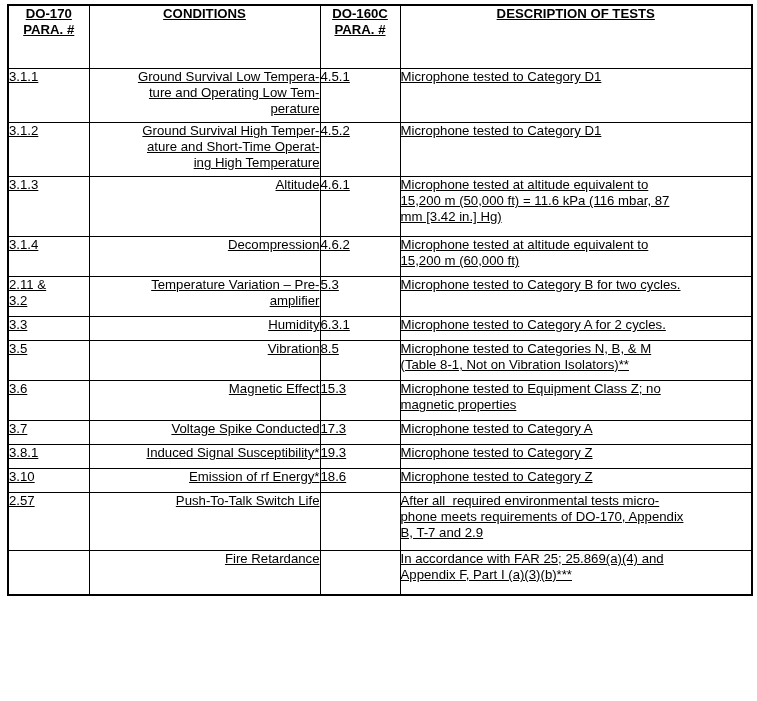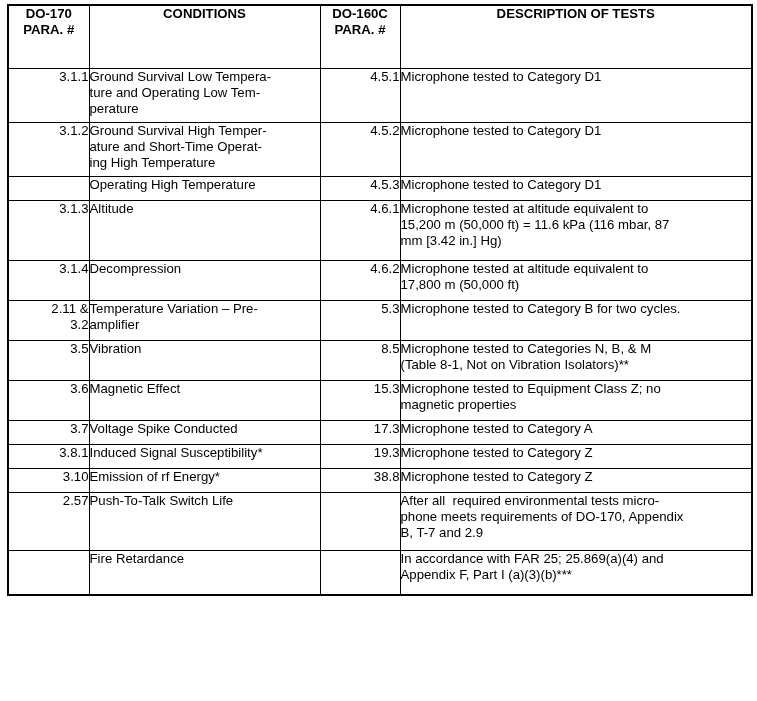--- a/index.html
+++ b/index.html
@@ -13,20 +13,21 @@
     font-family: "Liberation Sans", sans-serif;
     color: #000000;
     overflow: hidden;
   }
   #sheet {
     position: relative;
     width: 650px;
     height: 701px;
     box-sizing: border-box;
     padding: 4px 9px 0 4px;
+    text-decoration: underline;
   }
   table.spec-table {
     border-collapse: collapse;
     table-layout: fixed;
     width: 744px;
     margin-left: 3px;
     font-size: 13.2px;
     line-height: 1.22;
   }
   table.spec-table col.c-para1   { width: 81px; }
@@ -52,22 +53,22 @@
     border-top: none;
     vertical-align: bottom;
     font-weight: bold;
     text-align: center;
     height: 62px;
     padding-bottom: 7px;
   }
   thead th .hdr-line { display: block; white-space: nowrap; }
 
   tbody tr td { padding-top: 4px; padding-bottom: 4px; }
-  td.cell-para   { text-align: right; padding-left: 2px; padding-right: 2px; }
-  td.cell-cond   { text-align: left;  padding-left: 6px; padding-right: 4px; }
+  td.cell-para   { text-align: left; padding-left: 2px; padding-right: 2px; }
+  td.cell-cond   { text-align: right;  padding-left: 6px; padding-right: 4px; }
   td.cell-desc   { text-align: left;  padding-left: 6px; padding-right: 5px; }
 
   tbody tr:first-child td { border-top: none; }
   tbody tr:last-child  td { border-bottom: none; }
 
   .rowtext { display: block; }
   .nb { white-space: pre-wrap; }
 </style>
 </head>
 <body>
@@ -125,34 +126,20 @@
             <span class="rowtext nb">ature and Short-Time Operat-</span>
             <span class="rowtext nb">ing High Temperature</span>
           </td>
           <td class="cell-para">
             <span class="rowtext nb">4.5.2</span>
           </td>
           <td class="cell-desc">
             <span class="rowtext nb">Microphone tested to Category D1</span>
           </td>
         </tr>
-        <tr style="height: 24px;">
-          <td class="cell-para">
-            <span class="rowtext nb"></span>
-          </td>
-          <td class="cell-cond">
-            <span class="rowtext nb">Operating High Temperature</span>
-          </td>
-          <td class="cell-para">
-            <span class="rowtext nb">4.5.3</span>
-          </td>
-          <td class="cell-desc">
-            <span class="rowtext nb">Microphone tested to Category D1</span>
-          </td>
-        </tr>
         <tr style="height: 60px;">
           <td class="cell-para">
             <span class="rowtext nb">3.1.3</span>
           </td>
           <td class="cell-cond">
             <span class="rowtext nb">Altitude</span>
           </td>
           <td class="cell-para">
             <span class="rowtext nb">4.6.1</span>
           </td>
@@ -167,39 +154,53 @@
             <span class="rowtext nb">3.1.4</span>
           </td>
           <td class="cell-cond">
             <span class="rowtext nb">Decompression</span>
           </td>
           <td class="cell-para">
             <span class="rowtext nb">4.6.2</span>
           </td>
           <td class="cell-desc">
             <span class="rowtext nb">Microphone tested at altitude equivalent to</span>
-            <span class="rowtext nb">17,800 m (50,000 ft)</span>
+            <span class="rowtext nb">15,200 m (60,000 ft)</span>
           </td>
         </tr>
         <tr style="height: 40px;">
           <td class="cell-para">
             <span class="rowtext nb">2.11 &amp;</span>
             <span class="rowtext nb">3.2</span>
           </td>
           <td class="cell-cond">
             <span class="rowtext nb">Temperature Variation – Pre-</span>
             <span class="rowtext nb">amplifier</span>
           </td>
           <td class="cell-para">
             <span class="rowtext nb">5.3</span>
           </td>
           <td class="cell-desc">
             <span class="rowtext nb">Microphone tested to Category B for two cycles.</span>
           </td>
         </tr>
+        <tr style="height: 24px;">
+          <td class="cell-para">
+            <span class="rowtext nb">3.3</span>
+          </td>
+          <td class="cell-cond">
+            <span class="rowtext nb">Humidity</span>
+          </td>
+          <td class="cell-para">
+            <span class="rowtext nb">6.3.1</span>
+          </td>
+          <td class="cell-desc">
+            <span class="rowtext nb">Microphone tested to Category A for 2 cycles.</span>
+          </td>
+        </tr>
         <tr style="height: 40px;">
           <td class="cell-para">
             <span class="rowtext nb">3.5</span>
           </td>
           <td class="cell-cond">
             <span class="rowtext nb">Vibration</span>
           </td>
           <td class="cell-para">
             <span class="rowtext nb">8.5</span>
           </td>
@@ -252,21 +253,21 @@
           </td>
         </tr>
         <tr style="height: 24px;">
           <td class="cell-para">
             <span class="rowtext nb">3.10</span>
           </td>
           <td class="cell-cond">
             <span class="rowtext nb">Emission of rf Energy*</span>
           </td>
           <td class="cell-para">
-            <span class="rowtext nb">38.8</span>
+            <span class="rowtext nb">18.6</span>
           </td>
           <td class="cell-desc">
             <span class="rowtext nb">Microphone tested to Category Z</span>
           </td>
         </tr>
         <tr style="height: 58px;">
           <td class="cell-para">
             <span class="rowtext nb">2.57</span>
           </td>
           <td class="cell-cond">

